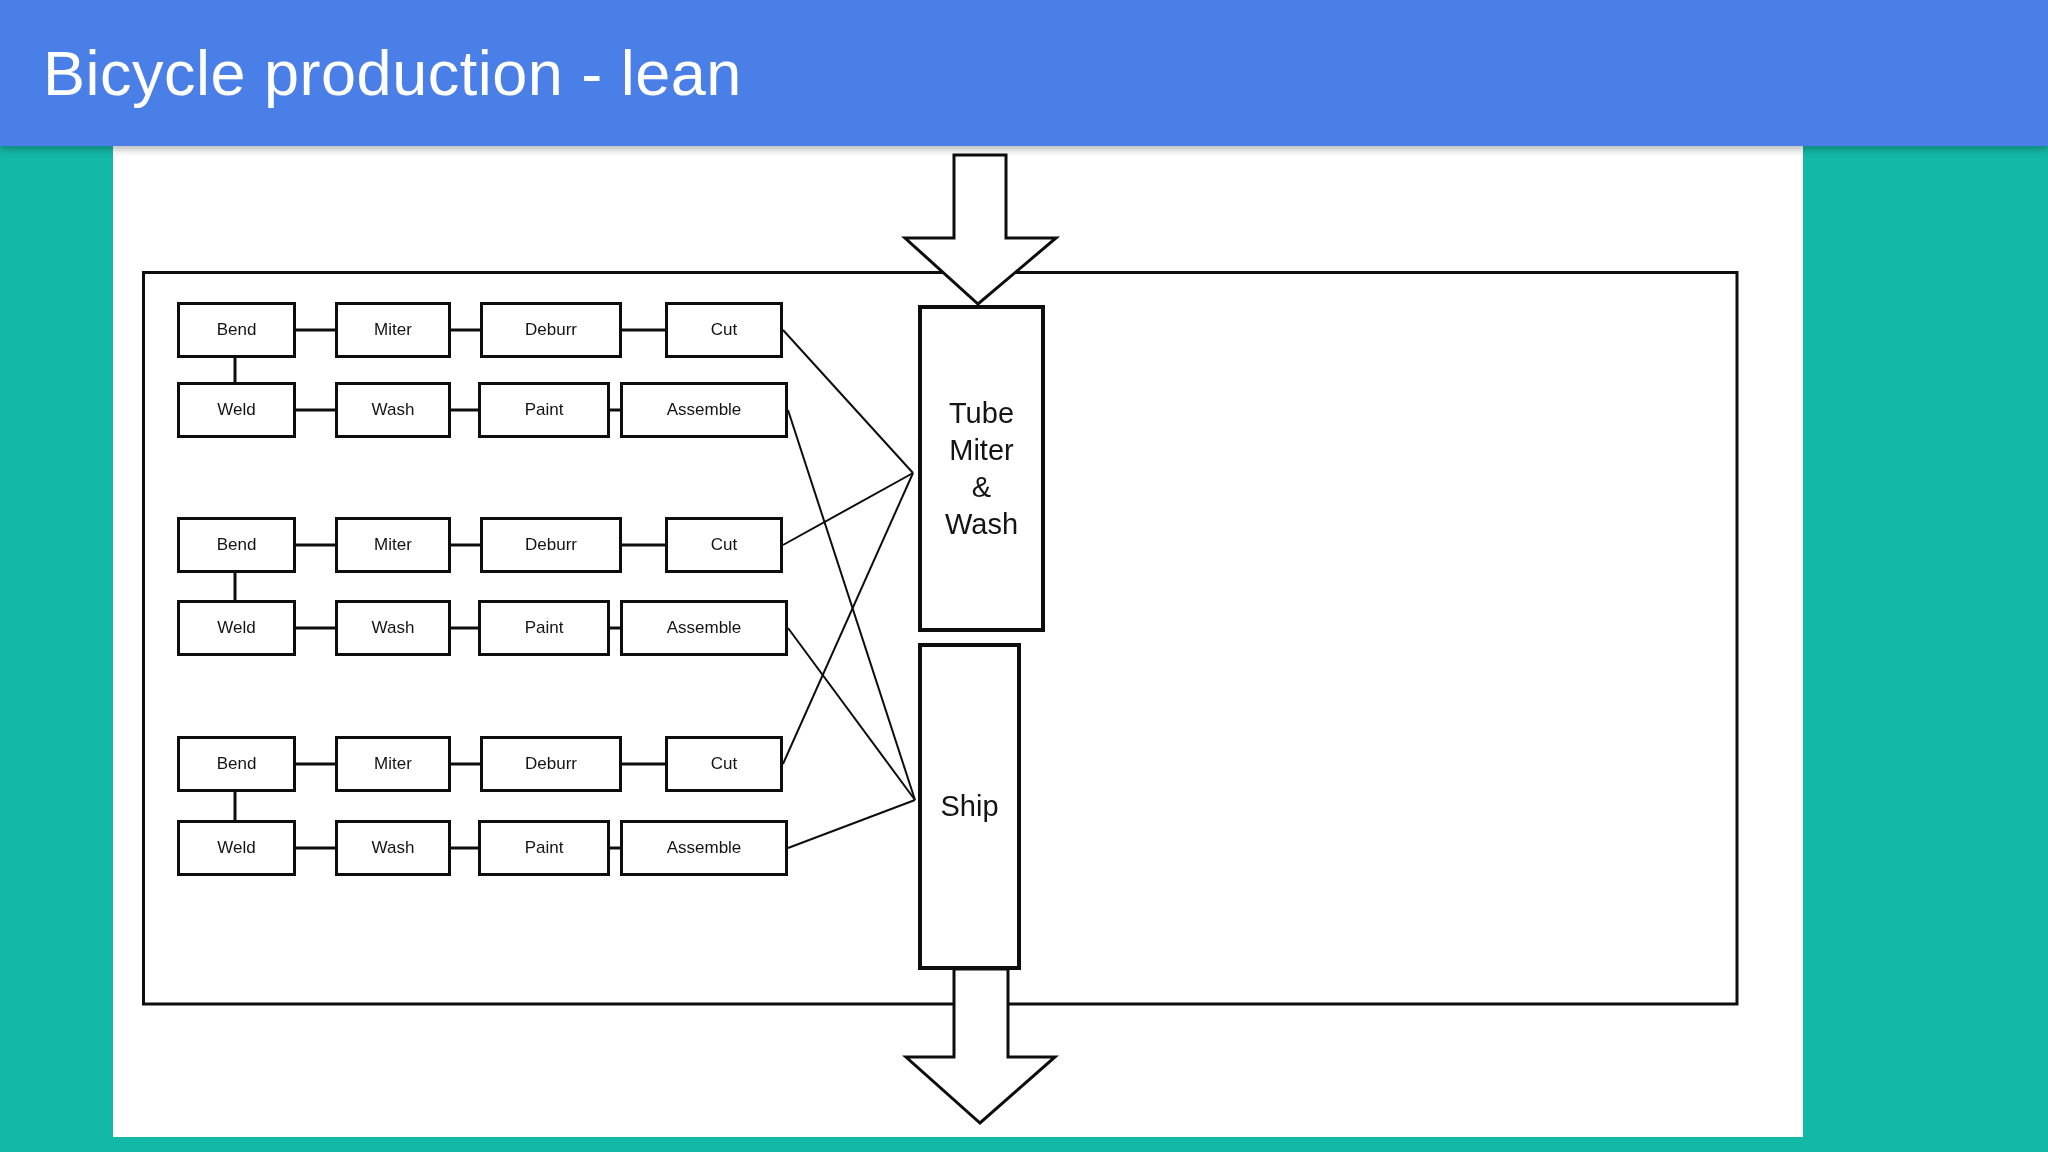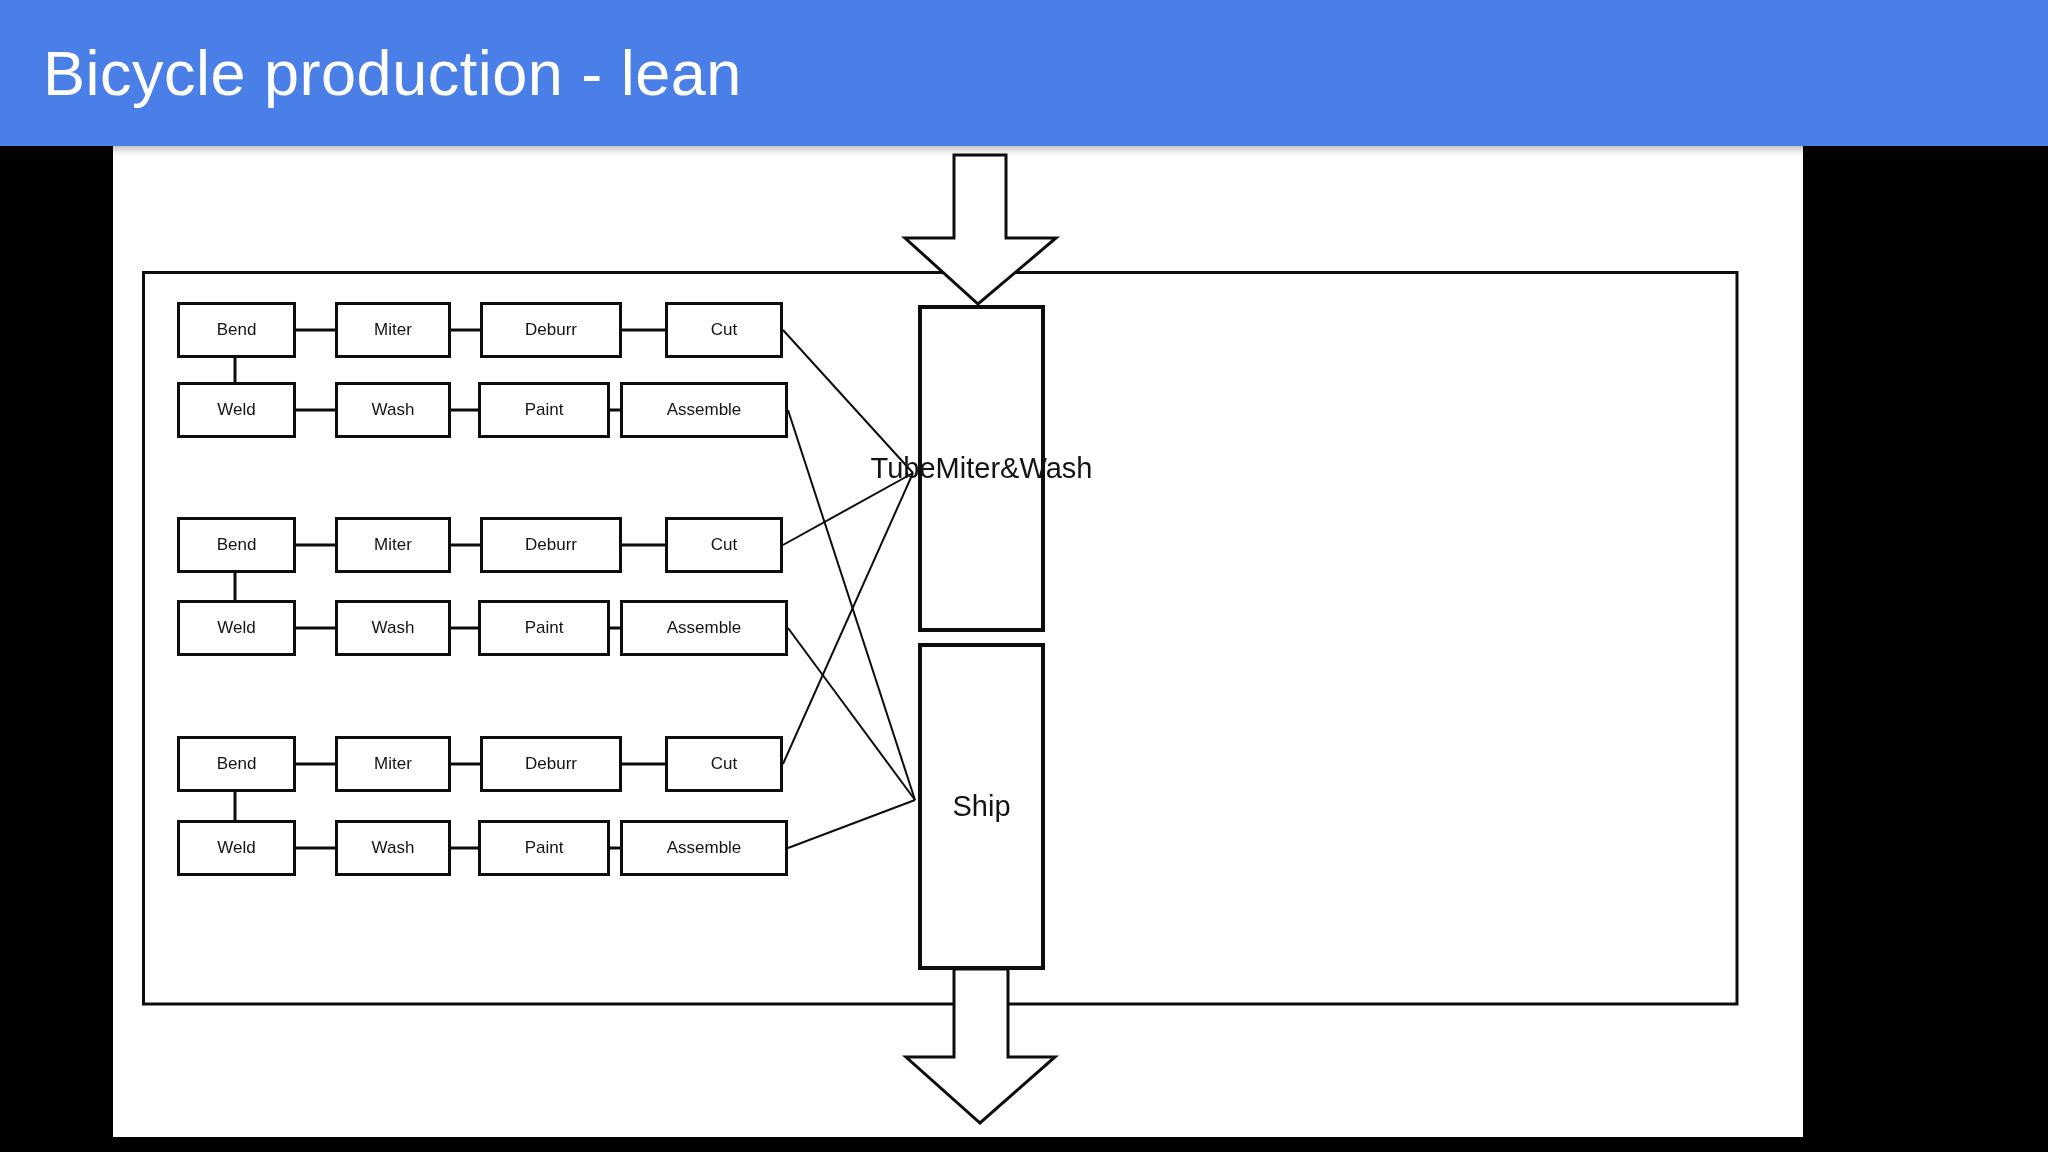--- a/index.html
+++ b/index.html
@@ -25,28 +25,28 @@
   svg.diagram { position:absolute; left:0; top:0; z-index:2; }
   .pbox {
     position:absolute; box-sizing:border-box; z-index:4;
     border:3px solid #0d0d0d; background:#ffffff;
     display:flex; align-items:center; justify-content:center;
     font-size:17px; color:#141414; white-space:nowrap;
   }
   .hub {
     position:absolute; box-sizing:border-box; z-index:4;
     border:4px solid #0d0d0d; background:#ffffff;
-    display:flex; flex-direction:row; align-items:center; justify-content:center;
+    display:flex; flex-direction:column; align-items:center; justify-content:center;
     font-size:29px; line-height:37px; color:#141414; text-align:center;
   }
 </style>
 </head>
 <body>
 
-<div class="page" style="background: #000000;">
+<div class="page" style="background: #14b8a6;">
 
   <header class="appbar" style="background: rgb(74, 127, 232);">
     <h1 style="color: rgb(255, 255, 255);">Bicycle production - lean</h1>
   </header>
 
   <div class="canvas" style="background: rgb(255, 255, 255);"></div>
 
   <svg class="diagram" width="2048" height="1152" viewBox="0 0 2048 1152">
     <g id="svg-static">
       <rect id="outer-rect" x="143.5" y="272.5" width="1593.5" height="731.5" fill="none" stroke-width="3" stroke="#0d0d0d"></rect>
@@ -156,18 +156,18 @@
       </div>
       <div class="pbox" style="left: 620px; top: 820px; width: 168px; height: 56px;">
         <span>Assemble</span>
       </div>
       <div class="hub" style="left: 918px; top: 305px; width: 127px; height: 327px;">
         <div>Tube</div>
         <div>Miter</div>
         <div>&amp;</div>
         <div>Wash</div>
       </div>
-      <div class="hub" style="left: 918px; top: 643px; width: 127px; height: 327px;">
+      <div class="hub" style="left: 918px; top: 643px; width: 103px; height: 327px;">
         <div>Ship</div>
       </div>
     </div>
 
 </div>
 
 </body></html>

